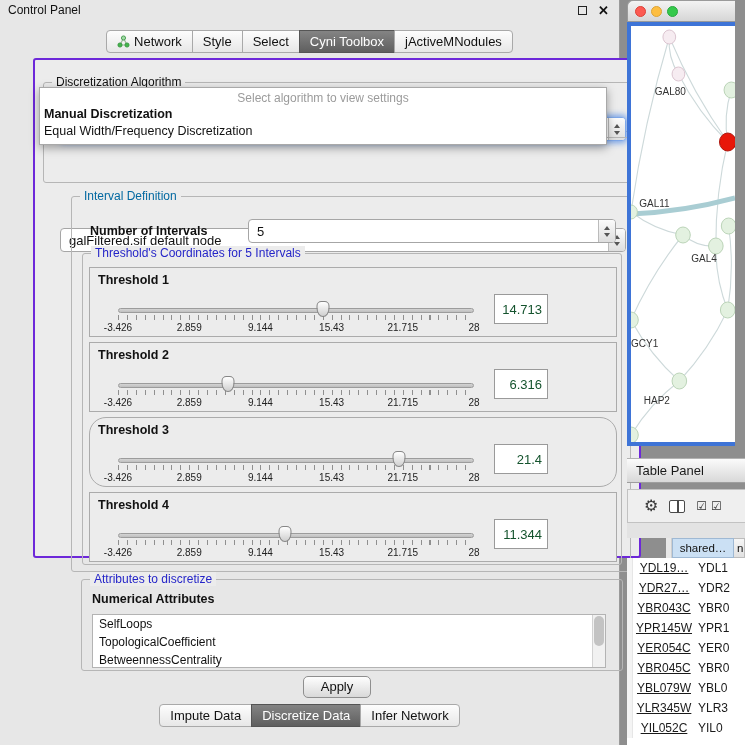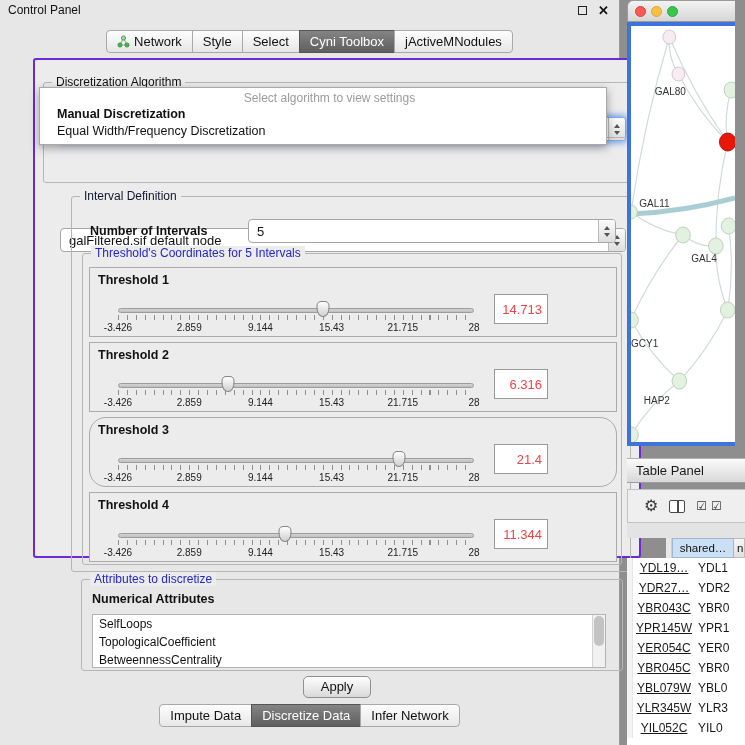--- a/index.html
+++ b/index.html
@@ -18,34 +18,34 @@
        font-size:13px;color:#111;margin-left:-1px;display:flex;align-items:center;gap:4px;white-space:nowrap;}
   .tab:first-child{border-radius:4px 0 0 4px;margin-left:0;}
   .tab:last-child{border-radius:0 4px 4px 0;}
   .tab.selected{background:linear-gradient(#848484,#5f5f5f);color:#fff;border-color:#555;}
   .net-ico{display:block;}
 
   .content{position:absolute;left:6px;top:58px;width:608px;height:500px;background:#ececec;border:2px solid #6d28d9;border-radius:3px;margin-left:27px;}
 
   .group{position:absolute;border:1px solid #b6b6b6;border-radius:3px;}
   .legend{position:absolute;top:-8px;left:8px;background:#ececec;padding:0 4px;font-size:12px;color:#111;white-space:nowrap;}
-  .legend.green{color:#0f172a;}
+  .legend.green{color:#0369a1;}
   .legend.blue{color:#2525c8;}
 
   .combo{position:absolute;height:24px;background:#fff;border:1px solid #a6a6a6;border-radius:4px;font-size:13px;color:#111;display:flex;align-items:center;padding-left:8px;overflow:hidden;}
   .combo .val{flex:1;white-space:nowrap;overflow:hidden;}
   .stepper{width:17px;align-self:stretch;border-left:1px solid #bbb;display:flex;flex-direction:column;align-items:center;justify-content:center;gap:3px;background:linear-gradient(#fbfbfb,#dedede);}
   .arr-up{width:0;height:0;border-left:3.5px solid transparent;border-right:3.5px solid transparent;border-bottom:4.5px solid #555;}
   .arr-dn{width:0;height:0;border-left:3.5px solid transparent;border-right:3.5px solid transparent;border-top:4.5px solid #555;}
   .combo.focus{border-color:#7ea7e8;box-shadow:0 0 6px 2px rgba(86,141,230,.8);}
 
   .g-alg{left:8px;top:22px;width:588px;height:50px;}
   .alg-combo{left:16px;top:34px;width:566px;}
 
-  .popup{position:absolute;left:4px;top:27px;width:568px;background:#fff;border:1px solid #a9a9a9;box-shadow:0 3px 9px rgba(0,0,0,.35);z-index:40;padding:2px 0 4px 13px;}
+  .popup{position:absolute;left:4px;top:27px;width:568px;background:#fff;border:1px solid #a9a9a9;box-shadow:0 3px 9px rgba(0,0,0,.35);z-index:40;padding:2px 0 4px 0;}
   .popup .ph{font-size:12px;color:#9b9b9b;text-align:center;height:16px;line-height:16px;}
   .popup .opt{font-size:12.5px;color:#111;height:17px;line-height:17px;padding-left:4px;white-space:nowrap;}
   .popup .opt.bold{font-weight:bold;}
 
   .g-tabledata{left:8px;top:77px;width:588px;height:46px;}
   .td-combo{left:16px;top:90px;width:566px;}
 
   .g-interval{left:36px;top:136px;width:560px;height:376px;}
   .count-label{position:absolute;left:18px;top:22px;height:24px;line-height:24px;font-size:12.5px;font-weight:bold;color:#111;}
   .count-combo{left:176px;top:22px;width:368px;}
@@ -56,21 +56,21 @@
   .slider{position:absolute;left:28px;top:32px;width:356px;height:36px;}
   .track{position:absolute;left:0;right:0;top:8px;height:5px;background:linear-gradient(#d4d4d4,#bfbfbf);border:1px solid #9c9c9c;border-radius:3px;}
   .ticks{position:absolute;left:0;right:0;top:15px;height:5px;
          background-image:repeating-linear-gradient(90deg,#8f8f8f 0,#8f8f8f 1px,transparent 1px,transparent calc(100%/40));}
   .tick-labels{position:absolute;left:0;right:0;top:22px;height:12px;font-size:10px;color:#222;}
   .tick-labels span{position:absolute;transform:translateX(-50%);white-space:nowrap;}
   .thumb{position:absolute;top:1px;width:13px;height:16px;transform:translateX(-50%);
          background:linear-gradient(#ffffff,#cfcfcf);border:1px solid #868686;
          border-radius:6px 6px 8px 8px / 6px 6px 11px 11px;}
   .thr-value{position:absolute;left:404px;top:26px;width:54px;height:30px;border:1px solid #9a9a9a;background:#fff;
-             font-size:13px;color:#ef4444;text-align:right;padding:7px 5px 0 0;}
+             font-size:13px;color:#14532d;text-align:right;padding:7px 5px 0 0;}
 
   .g-attr{left:46px;top:519px;width:542px;height:92px;}
   .attr-label{position:absolute;left:10px;top:12px;font-size:12.5px;font-weight:bold;color:#111;}
   .attr-list{position:absolute;left:10px;top:34px;width:514px;height:54px;background:#fff;border:1px solid #b3b3b3;overflow:hidden;}
   .attr-list .item{height:18px;line-height:18px;padding-left:6px;font-size:12px;color:#111;}
   .attr-scroll{position:absolute;right:0;top:0;width:13px;height:100%;background:#f1f1f1;border-left:1px solid #d2d2d2;}
   .attr-scroll .sthumb{position:absolute;left:1px;top:1px;width:10px;height:30px;background:#c3c3c3;border-radius:5px;}
 
   .apply-btn{position:absolute;left:50%;top:616px;transform:translateX(-50%);width:68px;height:22px;
              border:1px solid #8f8f8f;border-radius:5px;background:linear-gradient(#fefefe,#d9d9d9);

